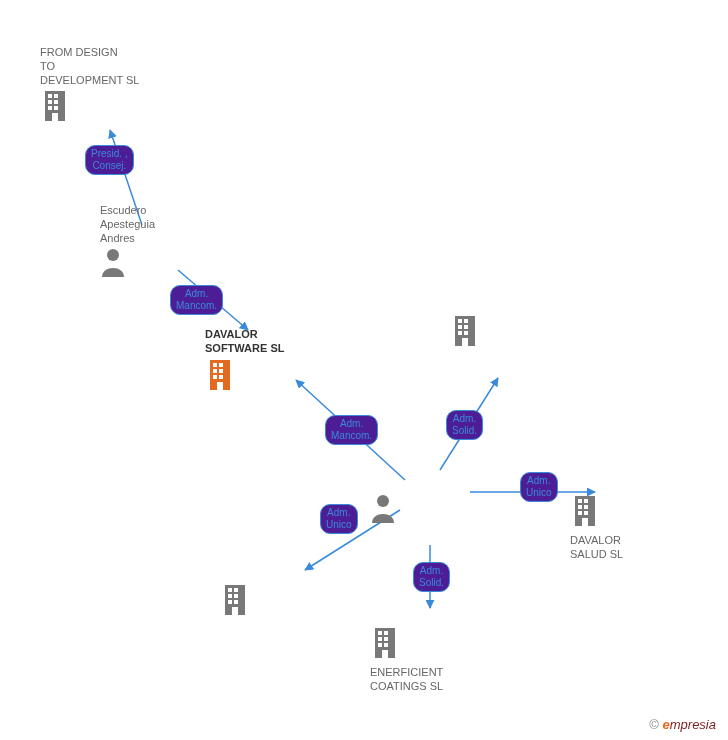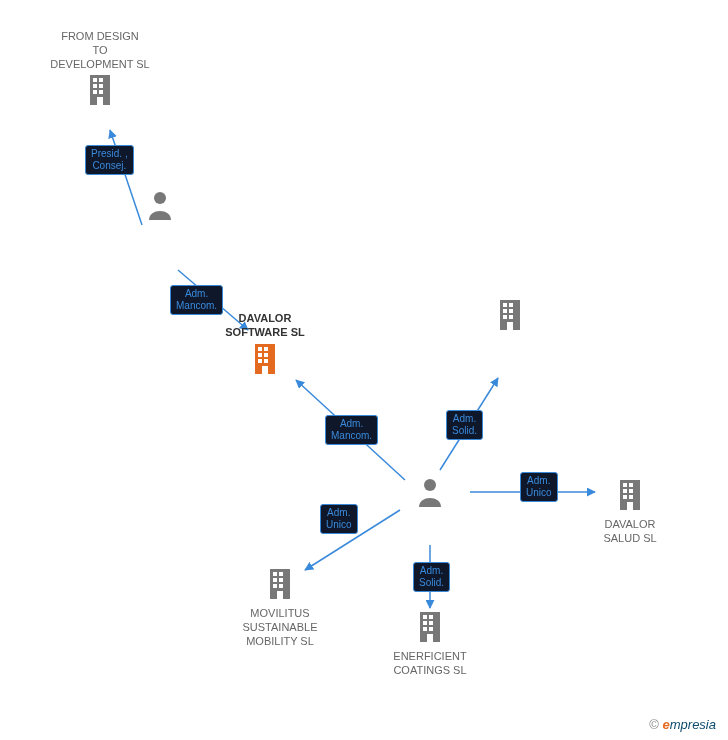--- a/index.html
+++ b/index.html
@@ -7,60 +7,60 @@
     margin: 0;
     font-family: -apple-system, BlinkMacSystemFont, "Segoe UI", Arial, sans-serif;
     width: 728px;
     height: 740px;
     position: relative;
     background: #fff;
     overflow: hidden;
   }
   .node {
     position: absolute;
-    text-align: center;
     width: 120px;
+    margin-top: 16px;
   }
   .node-label {
     font-size: 11px;
     color: #666;
     line-height: 1.25;
     display: block;
   }
   .node-label.highlight {
     color: #333;
     font-weight: bold;
     font-size: 11px;
   }
   .icon {
     display: inline-block;
     margin: 2px auto;
   }
   .edge-label {
     position: absolute;
     font-size: 10px;
     color: #3a8adb;
-    background: #0f172a;
+    background: #4c1d95;
     border: 1px solid #3a8adb;
-    border-radius: 3px;
+    border-radius: 10px;
     padding: 2px 5px;
     line-height: 1.2;
     text-align: center;
     white-space: nowrap;
   }
   .credit {
     position: absolute;
     right: 12px;
     bottom: 8px;
     font-size: 13px;
     color: #888;
   }
   .credit .c-symbol { color: #888; }
   .credit .e { color: #e46a1f; font-style: italic; font-weight: bold; }
-  .credit .rest { color: #0c4a6e; font-style: italic; }
+  .credit .rest { color: #7f1d1d; font-style: italic; }
   svg.svg-layer {
     position: absolute;
     top: 0; left: 0;
     pointer-events: none;
   }
 </style>
 </head>
 <body>
 
 <svg class="svg-layer" width="728" height="740">
@@ -117,20 +117,21 @@
         <rect x="8" y="11" width="4" height="4" fill="#fff"></rect>
         <rect x="14" y="11" width="4" height="4" fill="#fff"></rect>
         <rect x="8" y="17" width="4" height="4" fill="#fff"></rect>
         <rect x="14" y="17" width="4" height="4" fill="#fff"></rect>
         <rect x="12" y="24" width="6" height="8" fill="#fff"></rect>
       </svg>
   </span>
 </div>
 
 <div class="node" style="left:100px; top:188px;">
+  <span class="node-label">Escudero<br>Apesteguia<br>Andres</span>
   <span class="icon">
     <svg width="26" height="30" viewBox="0 0 26 30">
         <circle cx="13" cy="8" r="6" fill="#787878"></circle>
         <path d="M2 30 C2 18 24 18 24 30 Z" fill="#787878"></path>
       </svg>
   </span>
 </div>
 
 <div class="node" style="left:205px; top:312px;">
   <span class="node-label highlight">DAVALOR<br>SOFTWARE SL</span>
@@ -210,19 +211,18 @@
         <rect x="5" y="2" width="20" height="30" fill="#787878"></rect>
         <rect x="8" y="5" width="4" height="4" fill="#fff"></rect>
         <rect x="14" y="5" width="4" height="4" fill="#fff"></rect>
         <rect x="8" y="11" width="4" height="4" fill="#fff"></rect>
         <rect x="14" y="11" width="4" height="4" fill="#fff"></rect>
         <rect x="8" y="17" width="4" height="4" fill="#fff"></rect>
         <rect x="14" y="17" width="4" height="4" fill="#fff"></rect>
         <rect x="12" y="24" width="6" height="8" fill="#fff"></rect>
       </svg>
   </span>
-  <span class="node-label">MOVILITUS<br>SUSTAINABLE<br>MOBILITY SL</span>
 </div>
 
 <div class="credit">
   <span class="c-symbol">©</span>
   <span class="e">e</span><span class="rest">mpresia</span>
 </div>
 
 </body></html>

